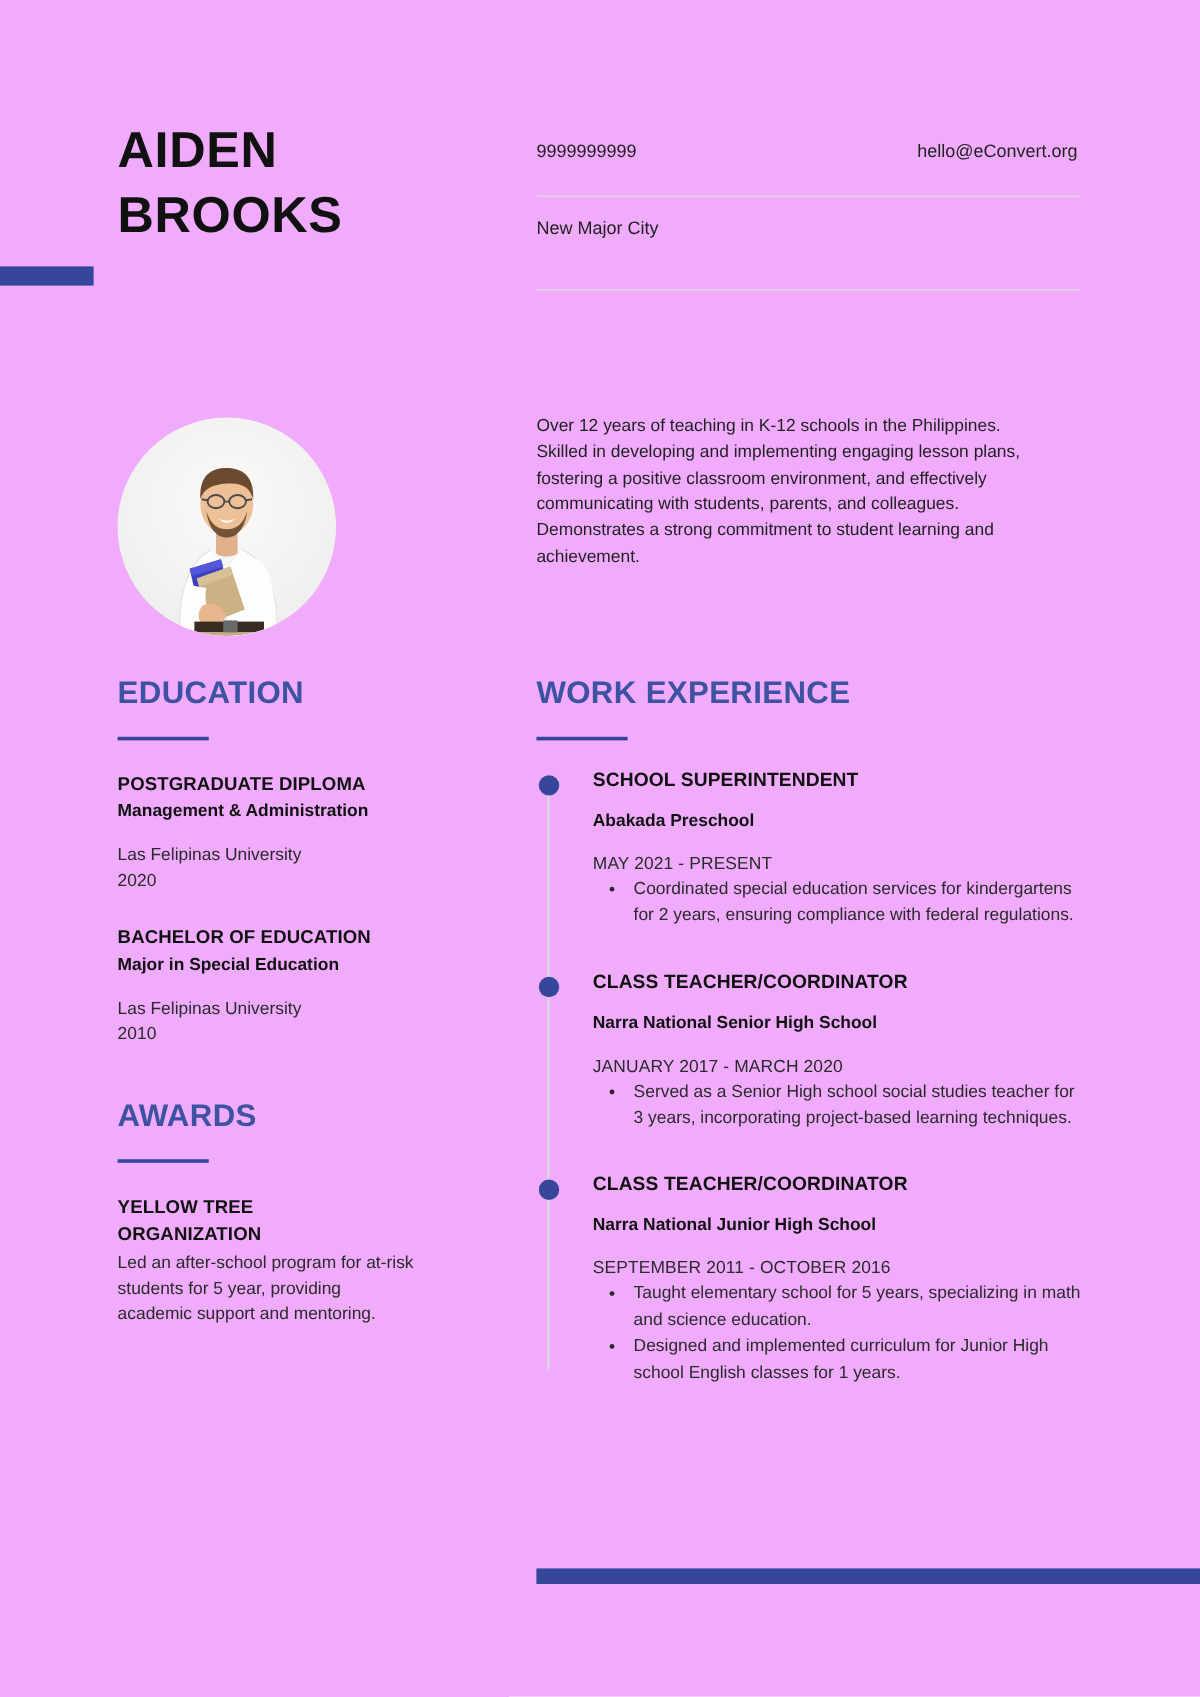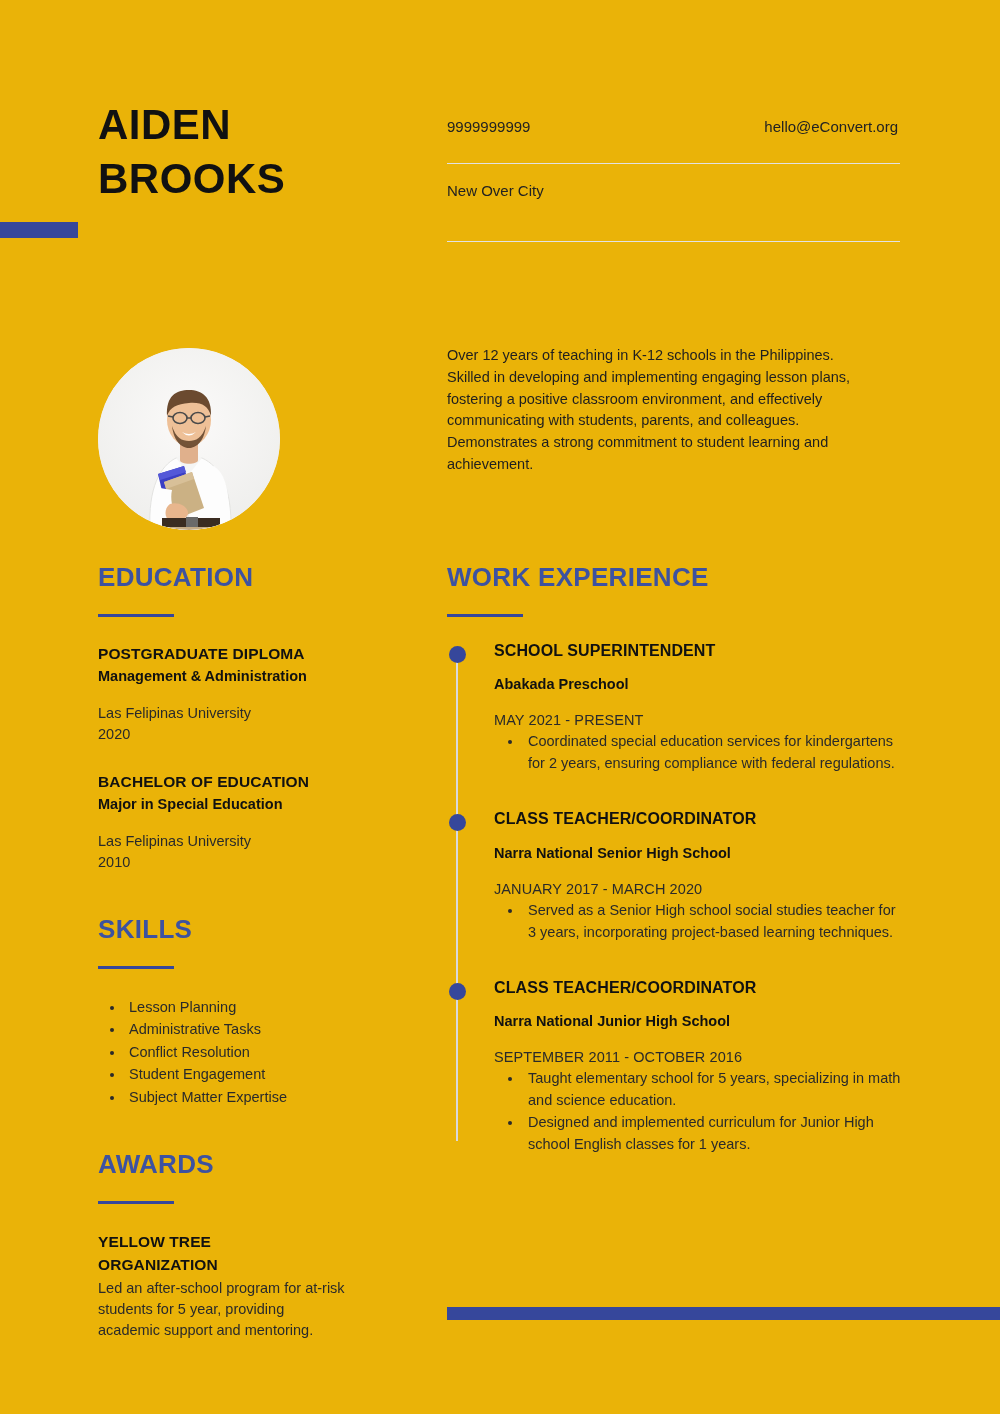--- a/index.html
+++ b/index.html
@@ -8,21 +8,21 @@
     height: 1414px;
     background: #ffffff;
     font-family: "Liberation Sans", sans-serif;
     color: #1a1a1a;
     overflow: hidden;
   }
   .page {
     position: relative;
     width: 1000px;
     height: 1414px;
-    background: #eab308;
+    background: #f0abfc;
   }
 
   
   .accent-bar-left {
     position: absolute;
     left: 0;
     top: 222px;
     width: 78px;
     height: 16px;
     background: #36479b;
@@ -288,21 +288,21 @@
     <div class="name-line">BROOKS</div>
   </div>
 
   <div class="contact-block">
     <div class="contact-row">
       <div class="c-left">9999999999</div>
       <div class="c-right">hello@eConvert.org</div>
     </div>
     <div class="contact-divider"></div>
     <div class="contact-row-2">
-      <div class="c-left">New Over City</div>
+      <div class="c-left">New Major City</div>
     </div>
     <div class="contact-divider"></div>
   </div>
 
   <div class="photo">
     <svg viewBox="0 0 182 182" xmlns="http://www.w3.org/2000/svg">
       <defs>
         <clipPath id="circleClip">
             <circle cx="91" cy="91" r="91"></circle>
           </clipPath>
@@ -375,31 +375,20 @@
       </div>
 
       <div class="edu-item">
         <div class="edu-degree">BACHELOR OF EDUCATION</div>
         <div class="edu-major">Major in Special Education</div>
         <div class="edu-school">Las Felipinas University</div>
         <div class="edu-year">2010</div>
       </div>
     </div>
 
-    <div class="skills-block">
-      <div class="section-title">SKILLS</div>
-      <div class="section-rule"></div>
-      <ul class="skills-list">
-        <li>Lesson Planning</li>
-        <li>Administrative Tasks</li>
-        <li>Conflict Resolution</li>
-        <li>Student Engagement</li>
-        <li>Subject Matter Expertise</li>
-      </ul>
-    </div>
 
     <div class="awards-block">
       <div class="section-title">AWARDS</div>
       <div class="section-rule"></div>
       <div class="award-title">YELLOW TREE ORGANIZATION</div>
       <div class="award-desc">Led an after-school program for at-risk students for 5 year, providing academic support and mentoring.</div>
     </div>
 
   </div>
 

